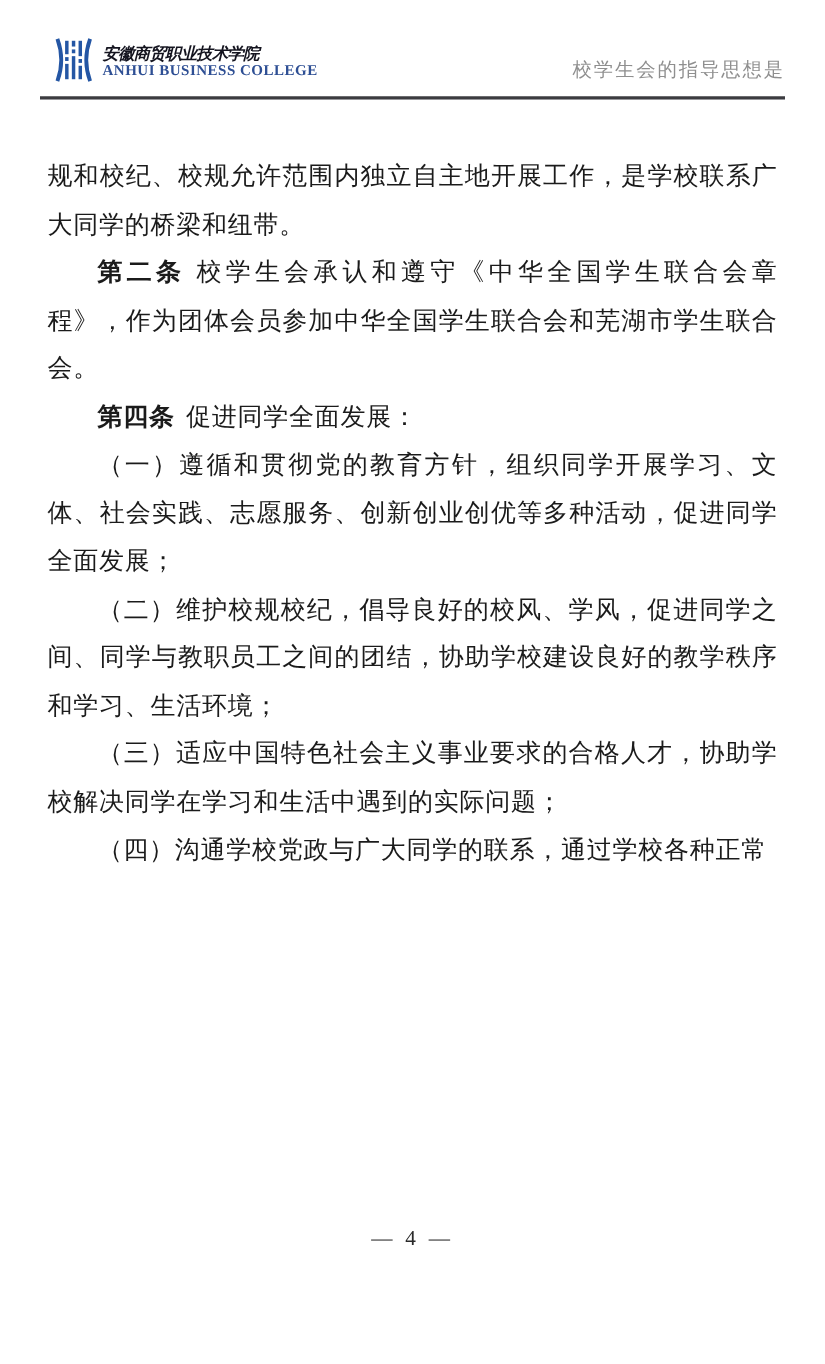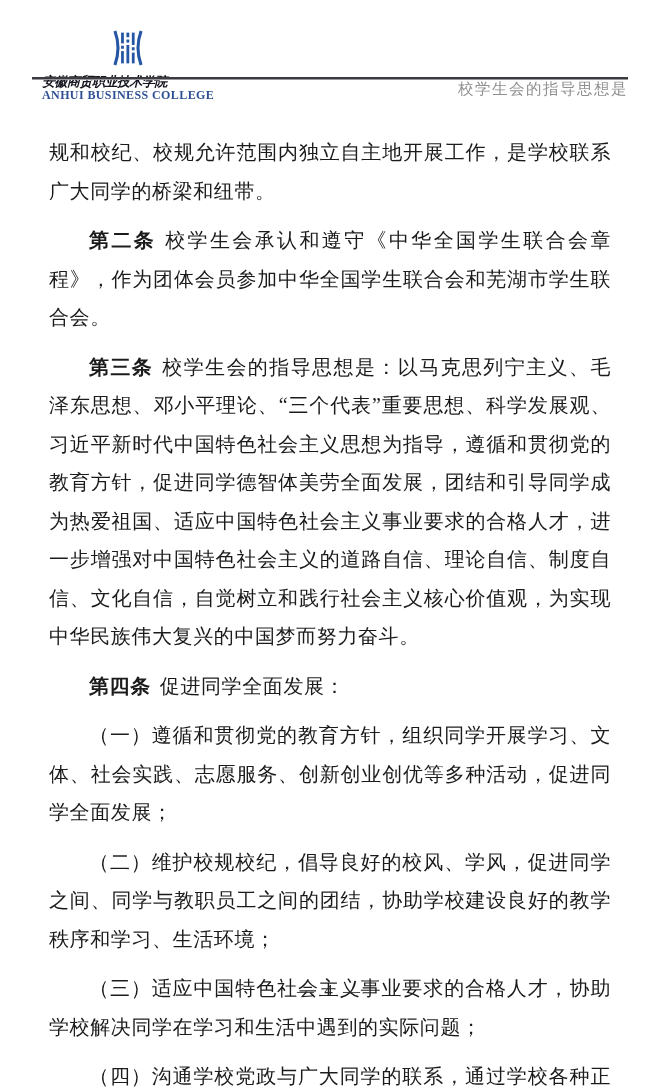--- a/index.html
+++ b/index.html
@@ -20,21 +20,20 @@
     left: 42px;
     right: 32px;
     display: flex;
     justify-content: space-between;
     align-items: flex-end;
   }
   .brand {
     display: flex;
     align-items: center;
     gap: 6px;
-    flex-direction: column;
   }
   .logo-mark { display: block; }
   .brand-names { display: flex; flex-direction: column; justify-content: center; }
   .cn-name {
     font-size: 13px;
     font-weight: bold;
     font-style: italic;
     color: #14141f;
     letter-spacing: -0.5px;
     line-height: 16px;
@@ -69,21 +68,21 @@
     position: absolute;
     top: 122px;
     left: 38px;
     width: 584px;
     font-size: 20px;
     line-height: 38.5px;
     color: #1b1b1b;
     text-align: justify;
     letter-spacing: 0.6px;
   }
-  .content p { margin: 11px; text-indent: 2em; }
+  .content p { margin: 0; text-indent: 2em; }
   .content p.no-indent { text-indent: 0; }
   .para-label { font-weight: bold; margin-right: 0.45em; }
   .para-label:empty { margin-right: 0; display: none; }
 
   
   .footer {
     position: absolute;
     bottom: 90px;
     left: 0;
     width: 100%;
@@ -123,21 +122,20 @@
         <span class="en-name">ANHUI BUSINESS COLLEGE</span>
       </div>
     </div>
     <div class="doc-title">校学生会的指导思想是</div>
   </div>
   <div class="hr-rule"></div>
 
   <div class="content">
     <p class="no-indent"><span>规和校纪、校规允许范围内独立自主地开展工作，是学校联系广大同学的桥梁和纽带。</span></p>
     <p><span class="para-label">第二条</span><span>校学生会承认和遵守《中华全国学生联合会章程》，作为团体会员参加中华全国学生联合会和芜湖市学生联合会。</span></p>
-    <p><span class="para-label">第三条</span><span>校学生会的指导思想是：以马克思列宁主义、毛泽东思想、邓小平理论、“三个代表”重要思想、科学发展观、习近平新时代中国特色社会主义思想为指导，遵循和贯彻党的教育方针，促进同学德智体美劳全面发展，团结和引导同学成为热爱祖国、适应中国特色社会主义事业要求的合格人才，进一步增强对中国特色社会主义的道路自信、理论自信、制度自信、文化自信，自觉树立和践行社会主义核心价值观，为实现中华民族伟大复兴的中国梦而努力奋斗。</span></p>
     <p><span class="para-label">第四条</span><span>促进同学全面发展：</span></p>
     <p><span>（一）遵循和贯彻党的教育方针，组织同学开展学习、文体、社会实践、志愿服务、创新创业创优等多种活动，促进同学全面发展；</span></p>
     <p><span>（二）维护校规校纪，倡导良好的校风、学风，促进同学之间、同学与教职员工之间的团结，协助学校建设良好的教学秩序和学习、生活环境；</span></p>
     <p><span>（三）适应中国特色社会主义事业要求的合格人才，协助学校解决同学在学习和生活中遇到的实际问题；</span></p>
     <p><span>（四）沟通学校党政与广大同学的联系，通过学校各种正常</span></p>
   </div>
 
   <div class="footer">— 4 —</div>
 
 </div>

